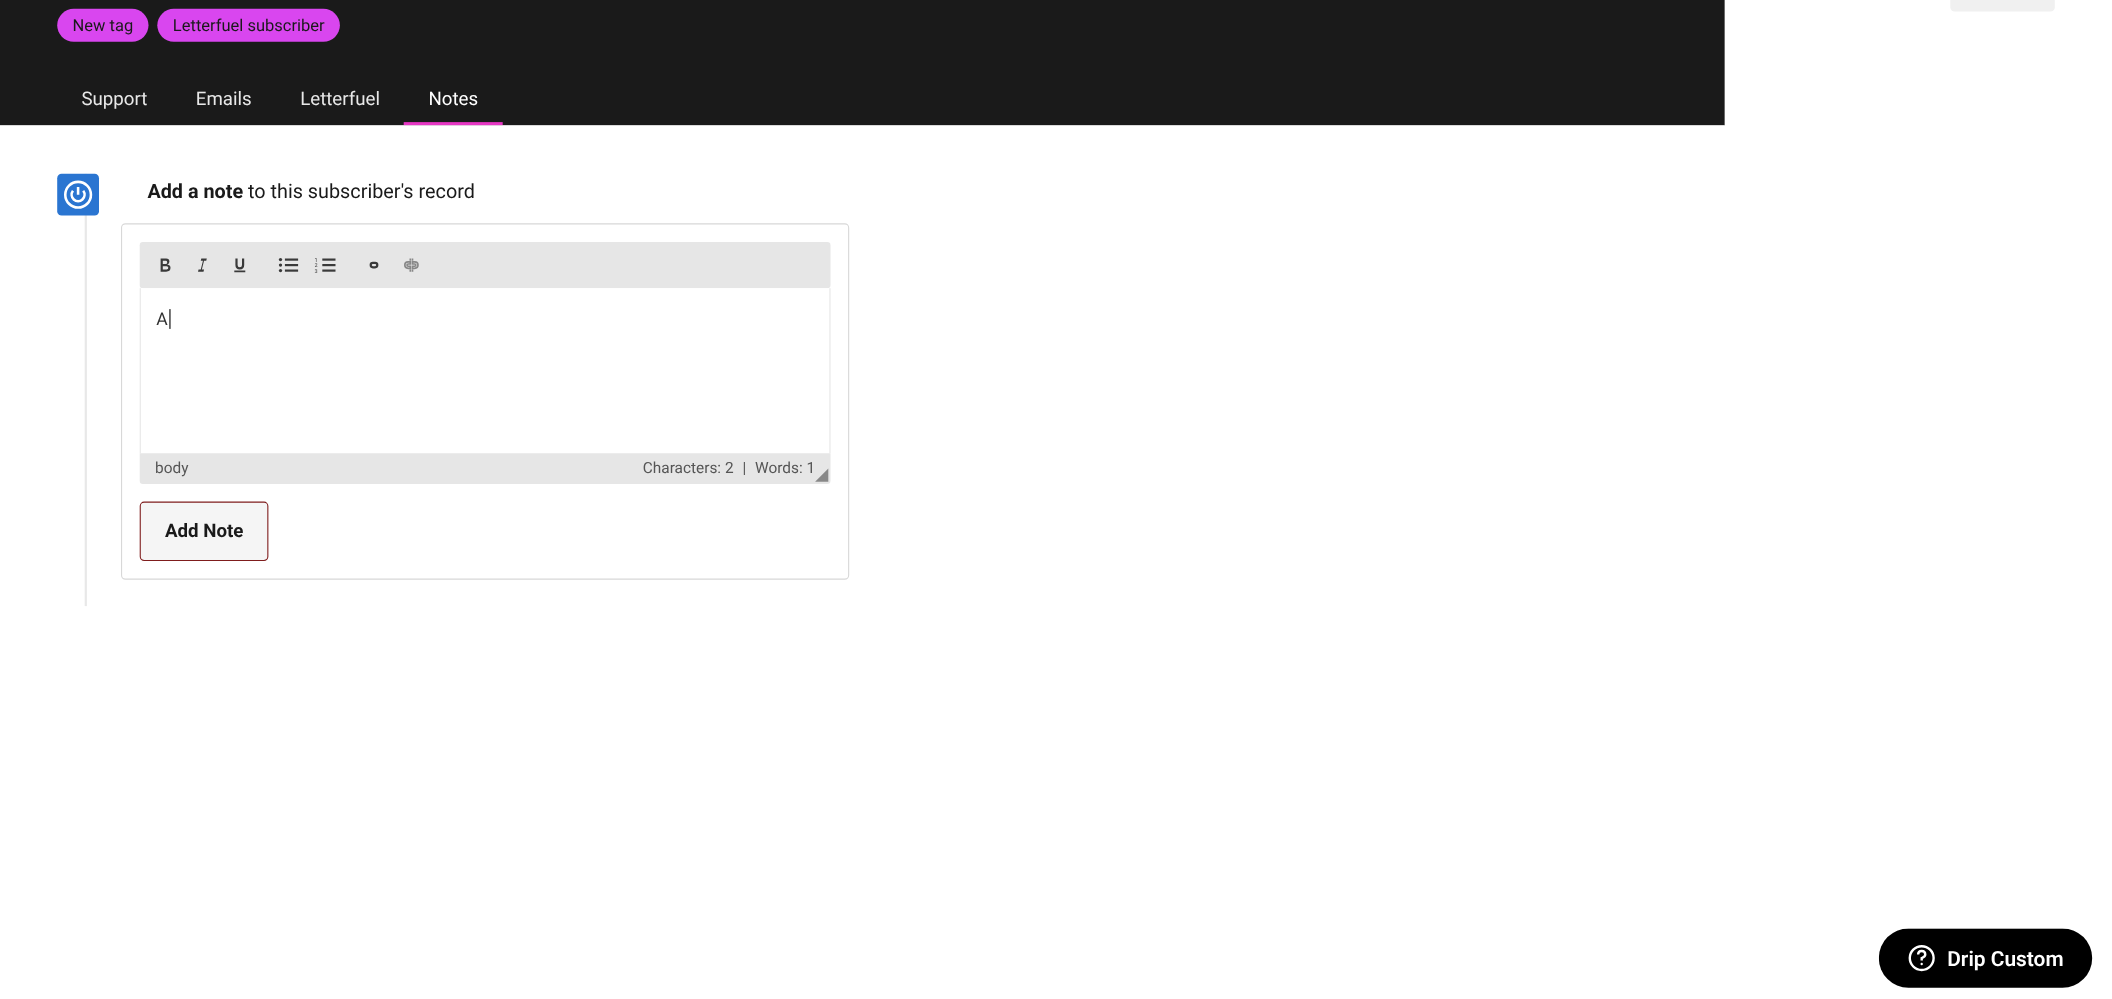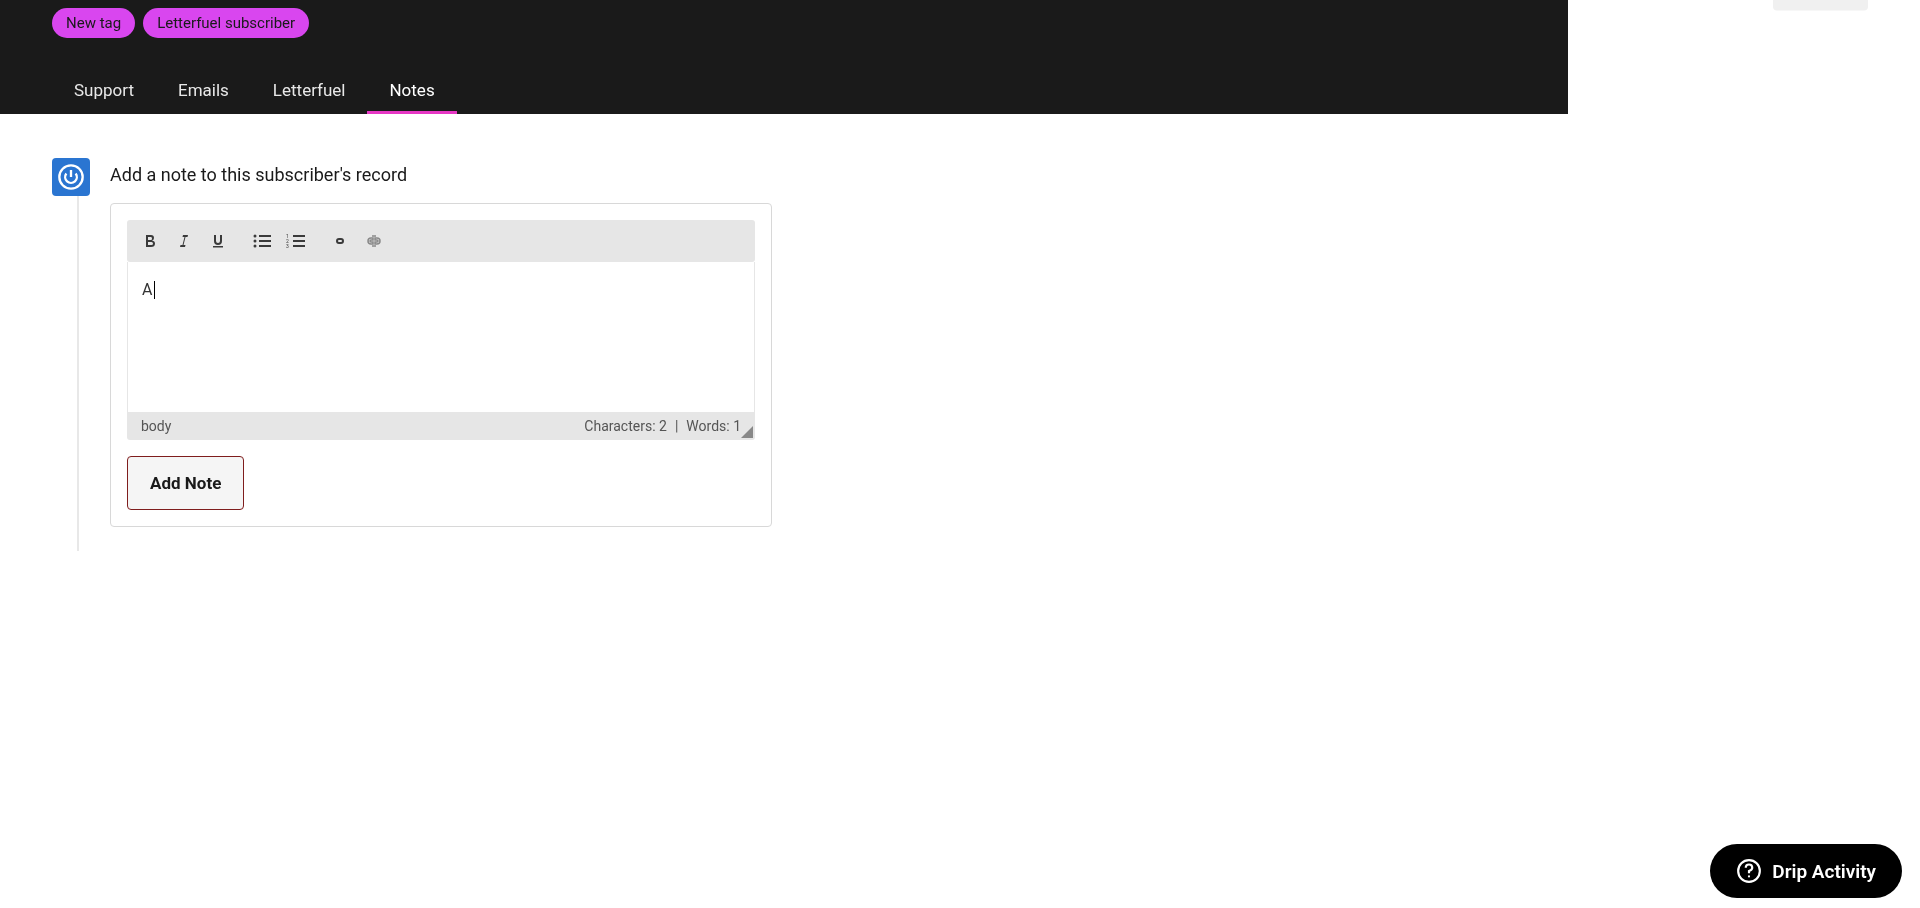--- a/index.html
+++ b/index.html
@@ -94,21 +94,22 @@
     .composer-right {
       flex: 1;
     }
     .note-heading {
       font-size: 18px;
       margin-bottom: 18px;
       color: #1a1a1a;
       margin-top: 6px;
     }
     .note-heading strong {
-      font-weight: 400;
+      font-weight: 700;
+      margin-left: 24px;
     }
     .editor-panel {
       border: 1px solid #d8d8d8;
       border-radius: 4px;
       width: 662px;
       padding: 16px;
       background: #fff;
     }
     .editor-toolbar {
       background: #e6e6e6;
@@ -335,14 +336,14 @@
     </div>
   </div>
 </div>
 
 <div class="support-widget">
   <svg viewBox="0 0 24 24" fill="none">
     <circle cx="12" cy="12" r="10" stroke="#fff" stroke-width="2"></circle>
     <path d="M9 9 Q9 6 12 6 Q15 6 15 9 Q15 11 12 12 L12 14" stroke="#fff" stroke-width="2" fill="none"></path>
     <circle cx="12" cy="17" r="1" fill="#fff"></circle>
   </svg>
-  <span>Drip Activity</span>
+  <span>Drip Custom</span>
 </div>
 
 </body></html>

